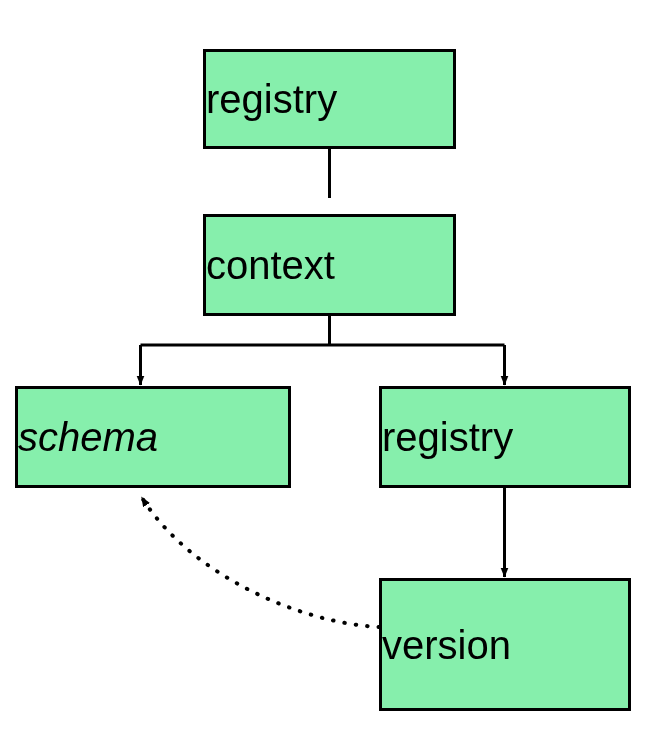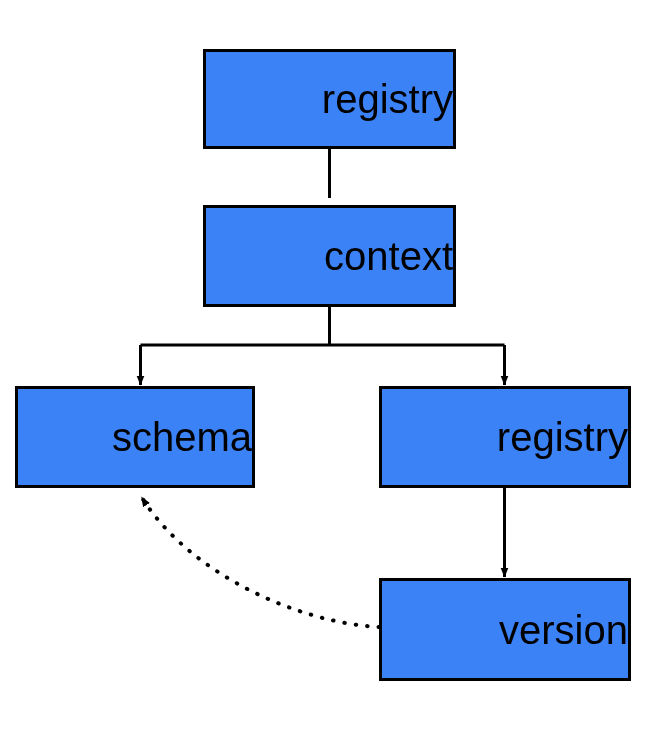--- a/index.html
+++ b/index.html
@@ -20,42 +20,41 @@
   #diagram-svg {
     position: absolute;
     top: 0;
     left: 0;
     width: 669px;
     height: 745px;
   }
   .node-box {
     position: absolute;
     box-sizing: border-box;
-    background: #3b82f6;
+    background: #86efac;
     border: 3px solid #000000;
     display: flex;
     align-items: center;
-    justify-content: flex-end;
+    justify-content: flex-start;
     z-index: 2;
-    padding-left: 37px;
   }
   .node-label {
     font-family: "Liberation Sans", sans-serif;
     font-size: 40px;
     line-height: 1;
     color: #000000;
     letter-spacing: 0px;
     white-space: nowrap;
     user-select: none;
   }
   #node-registry { left: 203px; top: 49px;  width: 253px; height: 100px; }
-  #node-context  { left: 203px; top: 205px; width: 253px; height: 102px; }
-  #node-schema   { left: 15px;  top: 386px; width: 240px; height: 102px; }
+  #node-context  { left: 203px; top: 214px; width: 253px; height: 102px; }
+  #node-schema   { left: 15px;  top: 386px; width: 276px; height: 102px; font-style: italic; }
   #node-subject  { left: 379px; top: 386px; width: 252px; height: 102px; }
-  #node-version  { left: 379px; top: 578px; width: 252px; height: 103px; }
+  #node-version  { left: 379px; top: 578px; width: 252px; height: 133px; }
 </style>
 </head>
 <body>
 
 <div id="diagram-canvas">
 
   <svg id="diagram-svg" viewBox="0 0 669 745" xmlns="http://www.w3.org/2000/svg">
     <defs>
       <marker id="arrow-filled" markerWidth="12" markerHeight="12" refX="9.5" refY="4" orient="auto" markerUnits="userSpaceOnUse">
         <path d="M 0 0 L 10 4 L 0 8 z" fill="#000000"></path>

